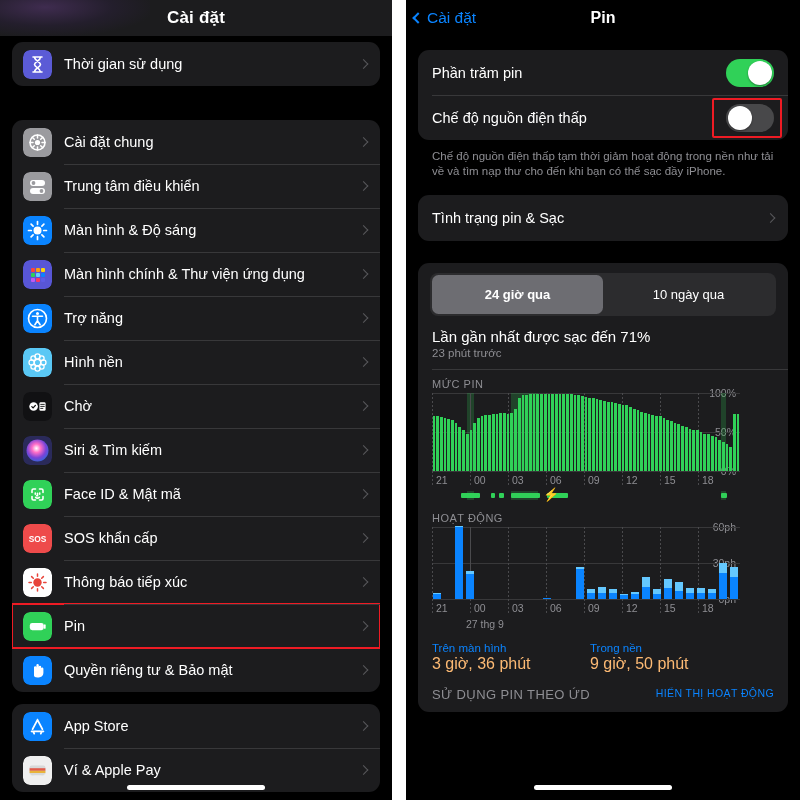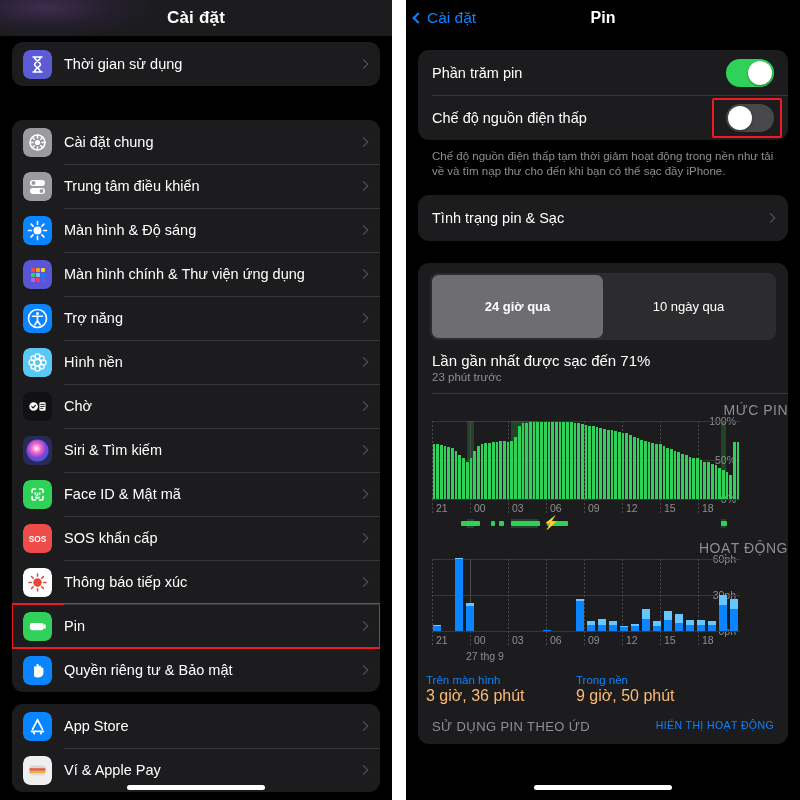--- a/index.html
+++ b/index.html
@@ -166,31 +166,31 @@
     background: #1c1c1e; border-radius: 11px;
     padding: 10px 0 0 0;
   }
   .seg {
     display: flex; margin: 0 12px;
     background: #2c2c2e; border-radius: 8px; padding: 2px;
   }
   .seg-item {
     flex: 1; text-align: center;
     font-size: 13px; color: #ffffff;
-    padding: 24px 0; border-radius: 6.5px;
+    padding: 12px 0; border-radius: 6.5px;
   }
   .seg-item.active { background: #6d6d72; font-weight: bold; }
 
   .charge-title { margin: 12px 0 0 14px; font-size: 15px; color: #ffffff; }
   .charge-sub { margin: 2px 0 0 14px; font-size: 11.5px; color: #8e8e93; }
   .card-div { height: 1px; background: #38383a; margin: 10px 0 0 14px; }
 
   .chart-head {
     margin: 8px 0 0 14px;
-    font-size: 14px; color: #8e8e93; letter-spacing: .5px; text-align: right;
+    font-size: 11px; color: #8e8e93; letter-spacing: .5px;
   }
 
   .chart-wrap { position: relative; margin: 3px 8px 0 14px; }
   .plot {
     position: relative;
     height: 78px;
     margin-right: 44px;
     border-bottom: 0;
   }
   .plot-act { height: 72px; }
@@ -238,21 +238,21 @@
   }
   .cseg { position: absolute; top: 2px; height: 5px; background: #30d158; border-radius: 1px; }
   .cband { position: absolute; top: 0; height: 9px; background: rgba(48,209,88,0.22); }
   .bolt {
     position: absolute; top: -3px;
     font-size: 13px; color: #30d158; line-height: 1;
   }
   .datelab { margin: 1px 0 0 48px; font-size: 10.5px; color: #8e8e93; }
 
   .usage {
-    display: flex; margin: 12px 0 0 8px;
+    display: flex; margin: 12px 0 0 14px; gap: 8px;
   }
   .usage-col { width: 150px; }
   .usage-cap { font-size: 11.5px; color: #0a84ff; }
   .usage-val { font-size: 16px; color: #fdba74; margin-top: 1px; }
 
   .bottom-bar {
     display: flex; justify-content: space-between;
     margin: 14px 14px 0 14px; padding-bottom: 10px;
   }
   .bb-left { font-size: 13px; color: #8e8e93; letter-spacing: .4px; }

